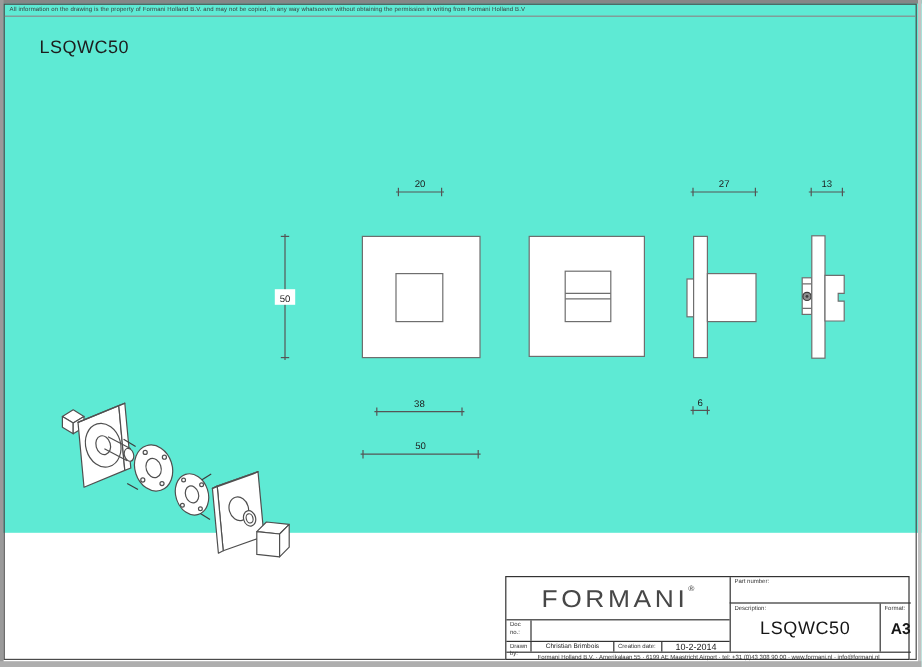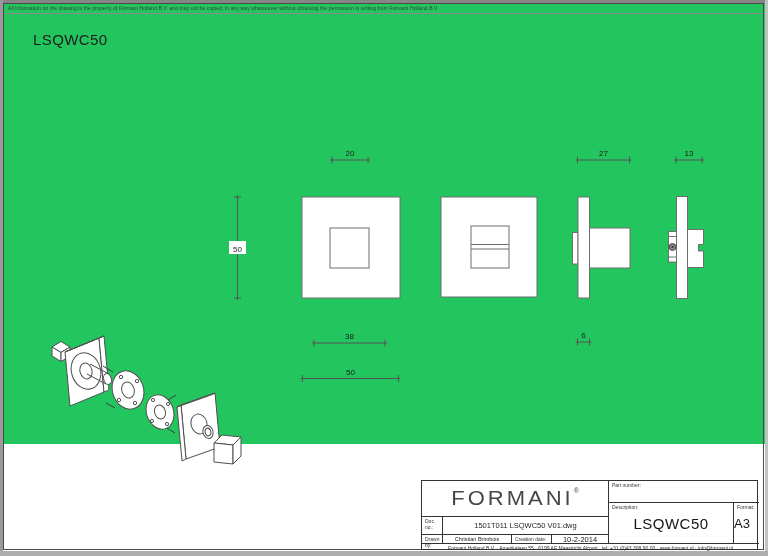--- a/index.html
+++ b/index.html
@@ -1,18 +1,18 @@
 <!DOCTYPE html>
 <html><head>
 <meta charset="utf-8">
 <style>
   * { margin:0; padding:0; box-sizing:border-box; }
   html,body { width:768px; height:556px; }
   body { font-family:"Liberation Sans","DejaVu Sans",sans-serif; background:#ffffff; position:relative; overflow:hidden; }
-  .stage { position:absolute; left:0; top:0; width:768px; height:444px; background:#22c55e; }
+  .stage { position:absolute; left:0; top:0; width:768px; height:444px; background:#5eead4; }
 
   
   .edge-top    { position:absolute; left:0; top:0; width:768px; height:3px; background:#868686; }
   .edge-left   { position:absolute; left:0; top:0; width:3px;  height:556px; background:#9a9a9a; }
   .edge-right  { position:absolute; left:765px; top:0; width:3px; height:556px; background:#c2c2c2; }
   .edge-bottom { position:absolute; left:0; top:551px; width:768px; height:5px; background:#aeaeae; }
   .sheet-border { position:absolute; left:3px; top:3px; width:761px; height:547px; border:1px solid #4a4a4a; }
   .disclaimer-rule { position:absolute; left:4px; top:13px; width:759px; border-top:1px solid #8a8a8a; }
 
   .disclaimer { position:absolute; left:8px; top:5px; font-size:5px; color:#3c3c3c; letter-spacing:0.1px; white-space:nowrap; }
@@ -42,21 +42,21 @@
   .docno-val { position:absolute; left:21px; top:0; right:0; height:100%; display:flex; align-items:center; justify-content:center; font-size:7.5px; color:#1f1f1f; }
   .drawn-row { left:0; top:53px; width:186px; height:9px; }
   .drawn-lbl { position:absolute; left:0; top:0; width:21px; height:100%; }
   .drawn-val { position:absolute; left:21px; top:0; width:68px; height:100%; display:flex; align-items:center; justify-content:center; font-size:5.5px; }
   .cdate-lbl { position:absolute; left:89px; top:0; width:40px; height:100%; }
   .cdate-val { position:absolute; left:129px; top:0; width:57px; height:100%; display:flex; align-items:center; justify-content:center; font-size:7.5px; }
   .pn-cell   { left:186px; top:0; width:151px; height:22px; }
   .desc-cell { left:186px; top:22px; width:125px; height:40px; }
   .desc-big  { position:absolute; left:0; top:12px; width:100%; text-align:center; font-size:15px; letter-spacing:0.5px; color:#161616; }
   .fmt-cell  { left:311px; top:22px; width:26px; height:40px; }
-  .fmt-big   { position:absolute; left:0; top:13px; width:100%; text-align:left; font-size:13px; color:#161616; }
+  .fmt-big   { position:absolute; left:0; top:13px; width:100%; text-align:right; font-size:13px; color:#161616;font-weight:bold; }
   .tb-footer { left:0; top:62px; width:337px; height:8px; display:flex; align-items:center; justify-content:center; font-size:5px; color:#2e2e2e; white-space:nowrap; }
 </style>
 </head>
 <body>
 
 <div class="stage">
 
   <div class="edge-top"></div>
   <div class="edge-left"></div>
   <div class="edge-right"></div>
@@ -197,21 +197,20 @@
       <polygon class="iso" points="233,445 241,437 241,456 233,464"></polygon>
     </g>
   </svg>
 
   <div class="tb">
     <div class="cell logo-cell">
       <span class="logo"><span>FORMANI</span><sup>®</sup></span>
     </div>
     <div class="cell docno-row bt">
       <div class="docno-lbl br lbl">Doc no.:</div>
-      <div class="docno-val">1501T011 LSQWC50 V01.dwg</div>
     </div>
     <div class="cell drawn-row bt">
       <div class="drawn-lbl br lbl">Drawn by:</div>
       <div class="drawn-val">Christian Brimbois</div>
       <div class="cdate-lbl bl lbl">Creation date:</div>
       <div class="cdate-val bl">10-2-2014</div>
     </div>
     <div class="cell pn-cell bl bb">
       <div class="lbl">Part number:</div>
     </div>

